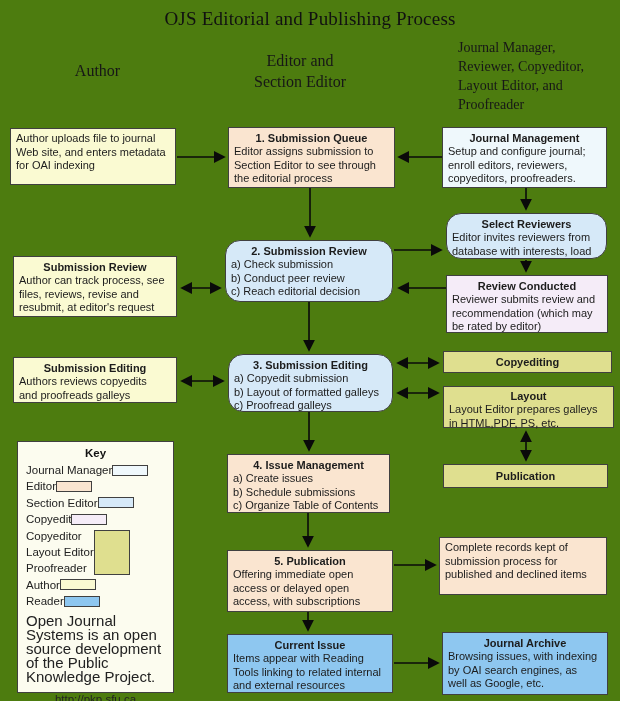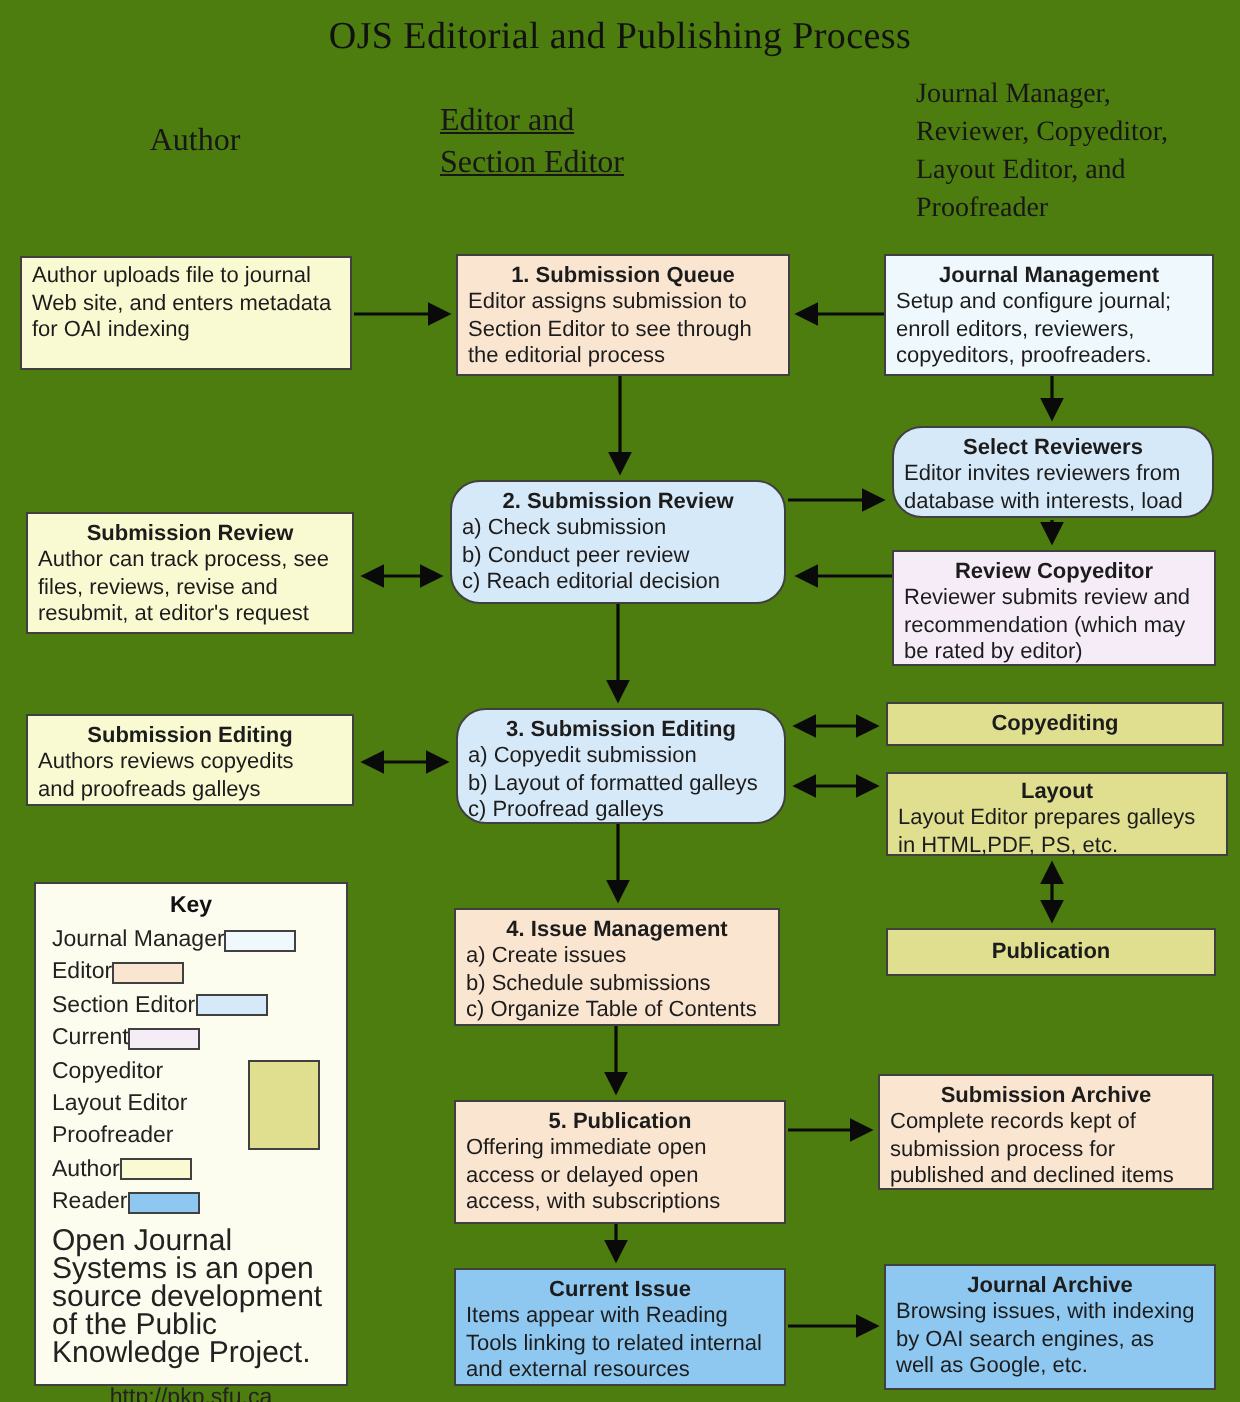--- a/index.html
+++ b/index.html
@@ -4,21 +4,21 @@
 <style>
   html,body{margin:0;padding:0;}
   body{background:#fcfcef;font-family:"Liberation Sans", sans-serif;}
   .canvas{position:relative;width:620px;height:701px;background:#4d7c0f;overflow:hidden;}
 
   .diagram-title{position:absolute;left:0;top:8px;width:620px;text-align:center;
     font-family:"Liberation Serif", serif;font-size:19px;color:#111;letter-spacing:.2px;}
 
   .col-hdr{position:absolute;font-family:"Liberation Serif", serif;color:#171717;white-space:pre-line;}
   .hdr-author{left:35px;top:62px;width:125px;text-align:center;font-size:16px;}
-  .hdr-editor{left:220px;top:50px;width:160px;font-size:16px;line-height:21px;text-decoration:underline;}
+  .hdr-editor{left:220px;top:50px;width:160px;text-align:center;font-size:16px;line-height:21px;}
   .hdr-others{left:458px;top:38px;width:155px;text-align:left;font-size:14px;line-height:19px;}
 
   .box{position:absolute;box-sizing:border-box;border:1.5px solid #404040;
     padding:3px 5px 2px 5px;color:#1c1c1c;}
   .box-title{font-weight:bold;text-align:center;font-size:11px;line-height:14px;}
   .box-body{font-size:11px;line-height:13.5px;text-align:left;white-space:pre-line;}
 
   .bg-author{background:#fafad2;}
   .bg-editor{background:#fae5d0;}
   .bg-sectioneditor{background:#d6e9f8;border-radius:15px;}
@@ -30,21 +30,21 @@
   .arrows{position:absolute;left:0;top:0;width:620px;height:701px;pointer-events:none;}
 
   
   .key-box{position:absolute;left:17px;top:441px;width:157px;height:252px;
     box-sizing:border-box;border:1.5px solid #404040;background:#fcfcef;padding-top:5px;}
   .key-title{font-weight:bold;font-size:11.5px;text-align:center;margin-bottom:3px;color:#111;}
   .key-row{display:flex;justify-content:flex-start;align-items:center;
     padding:0 13px 0 8px;height:16.4px;}
   .key-label{font-size:11.5px;color:#222;line-height:16.4px;white-space:nowrap;}
   .swatch{width:36px;height:11px;border:1px solid #404040;box-sizing:border-box;flex:none;}
-  .key-group{display:flex;justify-content:space-between;align-items:center;padding:0 13px 0 8px;}
+  .key-group{display:flex;align-items:center;padding:0 13px 0 8px;}
   .key-group-labels .key-label{display:block;height:16.4px;}
   .swatch-tall{width:36px;height:45px;border:1px solid #404040;box-sizing:border-box;flex:none;}
   .key-note{font-size:15px;line-height:14px;color:#222;padding:4px 8px 0 8px;}
   .key-url{font-size:11.5px;color:#222;text-align:center;margin-top:9px;}
 </style>
 </head>
 <body>
 
 <div class="canvas">
 
@@ -120,21 +120,21 @@
   </div>
 
   <div class="box bg-sectioneditor" style="left:225px;top:240px;width:168px;height:62px">
     <div class="box-title">2. Submission Review</div>
     <div class="box-body">a) Check submission
 b) Conduct peer review
 c) Reach editorial decision</div>
   </div>
 
   <div class="box bg-reviewer" style="left:446px;top:275px;width:162px;height:58px">
-    <div class="box-title">Review Copyeditor</div>
+    <div class="box-title">Review Conducted</div>
     <div class="box-body">Reviewer submits review and
 recommendation (which may
 be rated by editor)</div>
   </div>
 
   <div class="box bg-author" style="left:13px;top:357px;width:164px;height:46px">
     <div class="box-title">Submission Editing</div>
     <div class="box-body">Authors reviews copyedits
 and proofreads galleys</div>
   </div>
@@ -168,21 +168,20 @@
   </div>
 
   <div class="box bg-editor" style="left:227px;top:550px;width:166px;height:62px">
     <div class="box-title">5. Publication</div>
     <div class="box-body">Offering immediate open
 access or delayed open
 access, with subscriptions</div>
   </div>
 
   <div class="box bg-editor" style="left:439px;top:537px;width:168px;height:58px">
-    <div class="box-title">Submission Archive</div>
     <div class="box-body">Complete records kept of
 submission process for
 published and declined items</div>
   </div>
 
   <div class="box bg-reader" style="left:227px;top:634px;width:166px;height:59px">
     <div class="box-title">Current Issue</div>
     <div class="box-body">Items appear with Reading
 Tools linking to related internal
 and external resources</div>
@@ -204,21 +203,21 @@
     </div>
     <div class="key-row">
       <span class="key-label">Editor</span>
       <span class="swatch" style="background:#FAE5D0"></span>
     </div>
     <div class="key-row">
       <span class="key-label">Section Editor</span>
       <span class="swatch" style="background:#D6E9F8"></span>
     </div>
     <div class="key-row">
-      <span class="key-label">Current</span>
+      <span class="key-label">Copyedit</span>
       <span class="swatch" style="background:#F5ECF8"></span>
     </div>
 
     <div class="key-group">
       <div class="key-group-labels">
         <span class="key-label">Copyeditor</span>
         <span class="key-label">Layout Editor</span>
         <span class="key-label">Proofreader</span>
       </div>
       <span class="swatch-tall" style="background:#DFDF8F"></span>

